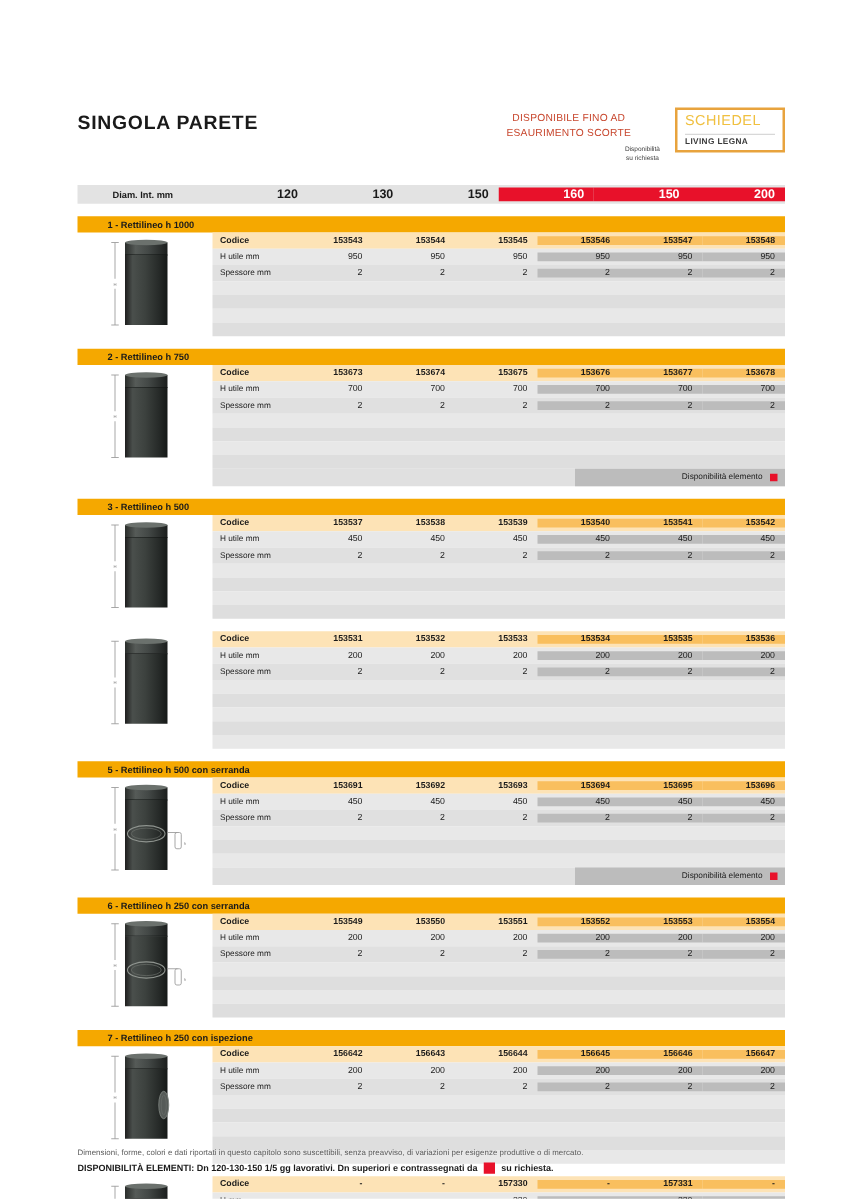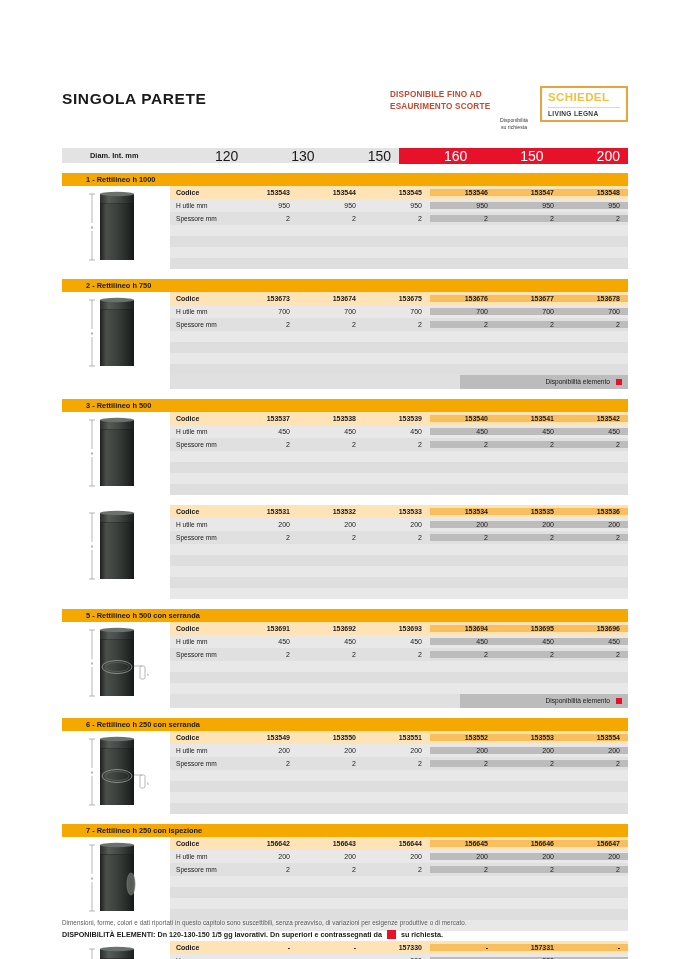--- a/index.html
+++ b/index.html
@@ -39,43 +39,43 @@
     font-size: 15.5px;
     font-weight: bold;
     letter-spacing: 0.6px;
     color: #1a1a1a;
   }
   .avail-note {
     position: absolute;
     right: 108px;
     top: 3px;
     width: 130px;
-    text-align: left;
+    text-align: center;
     font-size: 8.2px;
-    font-weight: bold;
+    font-weight: normal;
     line-height: 1.45;
     letter-spacing: 0.2px;
     color: #c8472e;
   }
   .logo-box {
     position: absolute;
     right: 0;
     top: 0;
     width: 88px;
     height: 36px;
     border: 2px solid #e8a33d;
     box-sizing: border-box;
     background: #ffffff;
   }
   .logo-top {
     position: absolute;
     left: 6px;
     top: 3px;
     font-size: 11.5px;
-    font-weight: bold;
+    font-weight: normal;
     letter-spacing: 0.4px;
     color: #f0c040;
   }
   .logo-rule {
     position: absolute;
     left: 6px;
     right: 6px;
     top: 19px;
     height: 1px;
     background: #d8d8d8;
@@ -141,22 +141,22 @@
     height: 15px;
     background: #e3e3e3;
   }
   .row-diam .cell-label {
     font-size: 7.4px;
     font-weight: bold;
     color: #1a1a1a;
     padding-left: 28px;
   }
   .row-diam .cell {
-    font-size: 14px;
-    font-weight: normal;
+    font-size: 10px;
+    font-weight: bold;
     color: #1a1a1a;
   }
   .row-diam .cell.hot {
     background: #e8112a;
     color: #ffffff;
   }
 
   
   .block {
     position: relative;

